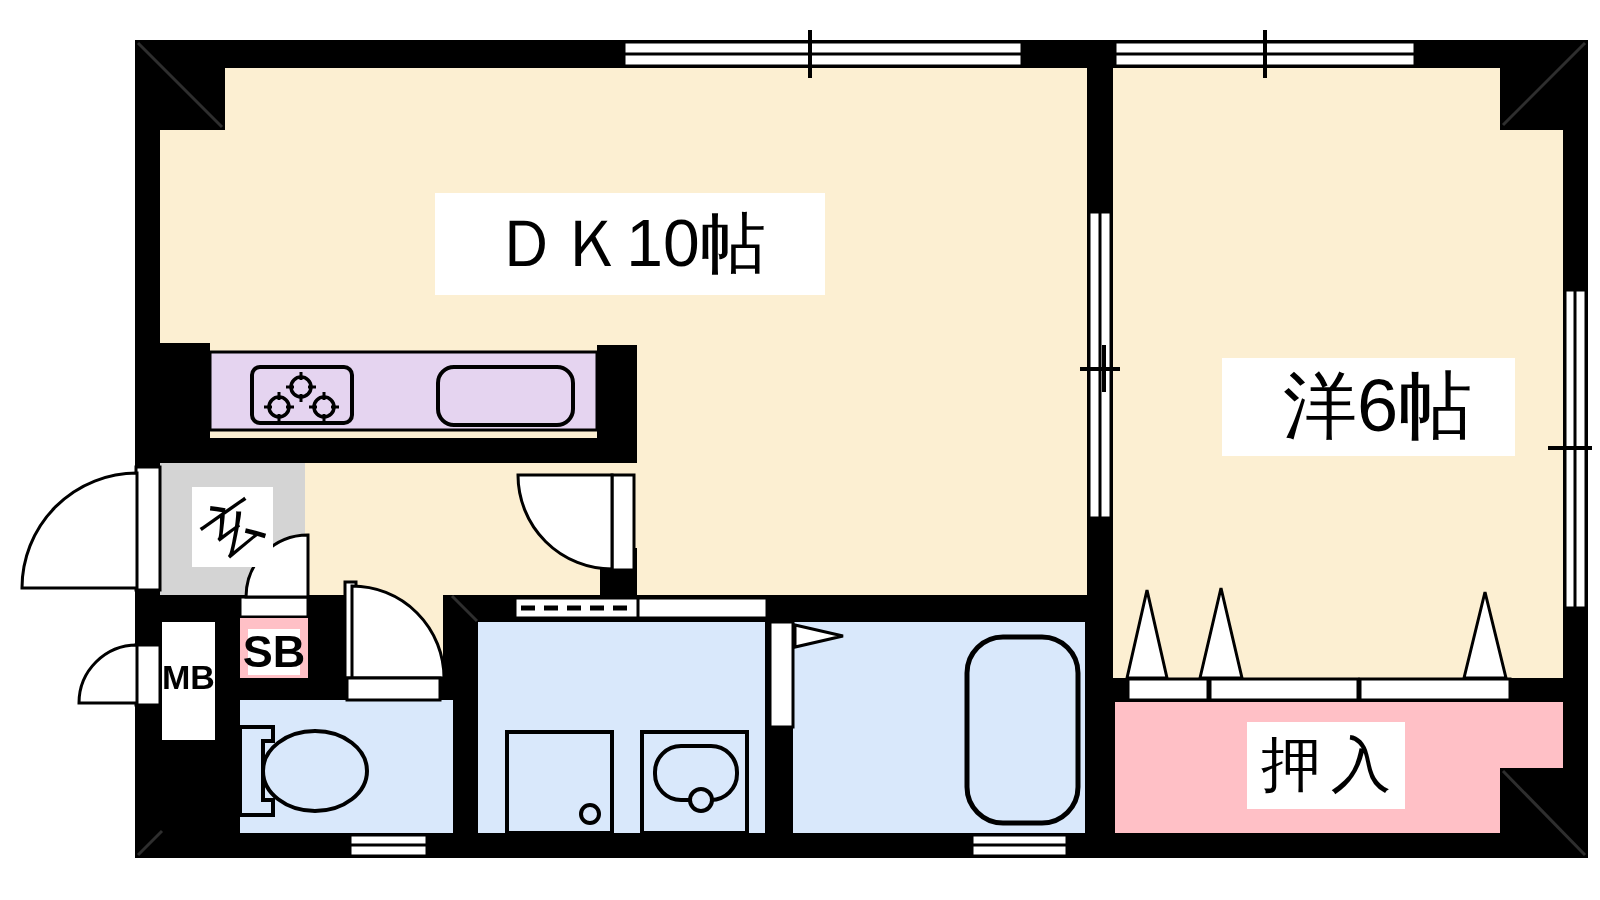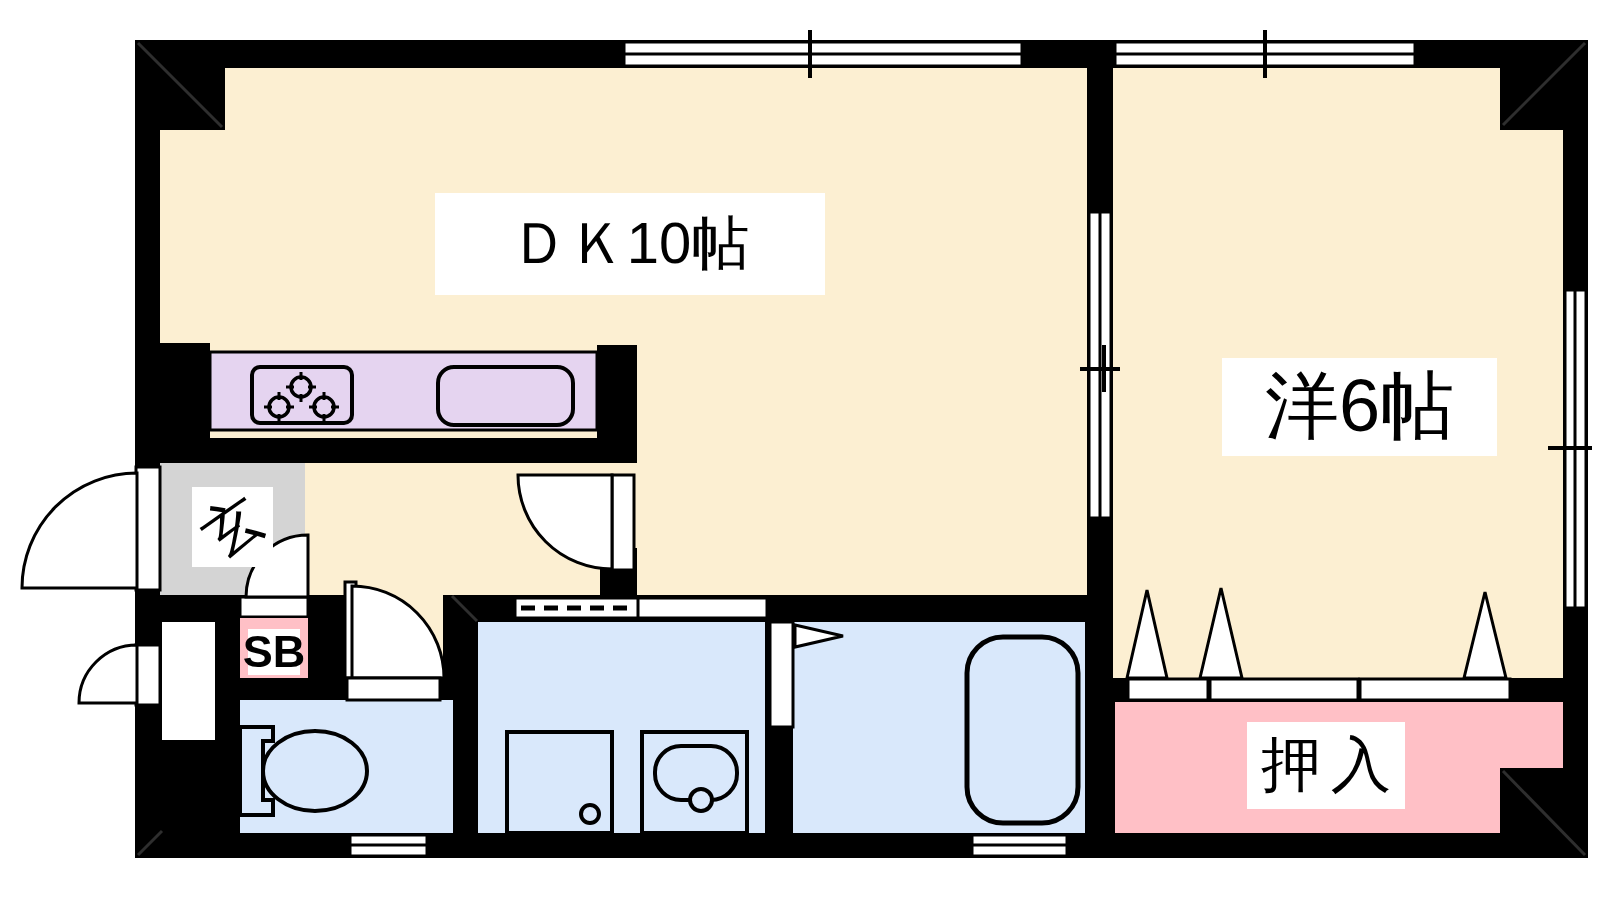--- a/index.html
+++ b/index.html
@@ -17,22 +17,22 @@
   .ln{stroke:#000;stroke-width:3;fill:none;}
   .ln4{stroke:#000;stroke-width:4;fill:none;}
   .fx{fill:none;stroke:#000;stroke-width:4;}
   .fx5{fill:none;stroke:#000;stroke-width:5;}
   .fxw{fill:var(--wet);stroke:#000;stroke-width:4;}
   .dash{stroke:#000;stroke-width:5;stroke-dasharray:14 9;fill:none;}
   .diag{stroke:#2e2e2e;stroke-width:3;}
   
   .lbl{position:absolute;background:#fff;display:flex;align-items:center;justify-content:center;
        color:#000;white-space:nowrap;}
-  .lbl-dk{left:435px;top:193px;width:390px;height:102px;font-size:58px;}
-  .lbl-western{left:1222px;top:358px;width:275px;height:98px;font-size:74px;}
+  .lbl-dk{left:435px;top:193px;width:390px;height:102px;font-size:66px;}
+  .lbl-western{left:1222px;top:358px;width:275px;height:98px;font-size:74px;padding-left:18px;}
   .lbl-closet{left:1247px;top:722px;width:158px;height:87px;font-size:60px;letter-spacing:10px;text-indent:10px;}
   .lbl-entrance{left:192px;top:487px;width:81px;height:80px;font-size:58px;}
   .lbl-entrance span{display:inline-block;transform:rotate(-35deg);}
   .lbl-mb{left:162px;top:622px;width:53px;height:118px;font-size:34px;font-weight:bold;
           align-items:flex-start;padding-top:0;line-height:110px;background:#fff;}
   .sb-frame{position:absolute;left:240px;top:618px;width:68px;height:60px;background:var(--closet_pink);
             display:flex;align-items:center;justify-content:center;}
   .sb-inner{width:52px;height:46px;background:#fff;display:flex;align-items:center;justify-content:center;
             font-size:45px;font-weight:bold;color:#000;margin-top:8px;}
 </style>
@@ -193,16 +193,17 @@
 
     <rect x="967" y="637" width="111" height="186" rx="36" class="fx5"></rect>
   </svg>
 
   <div class="lbl lbl-dk">ＤＫ10帖</div>
   <div class="lbl lbl-western">洋6帖</div>
   <div class="lbl lbl-closet">押入</div>
   <div class="lbl lbl-entrance">
       <span>玄</span>
     </div>
+  <div class="lbl lbl-mb">MB</div>
   <div class="sb-frame">
     <div class="sb-inner">SB</div>
   </div>
 </div>
 
 </body></html>

